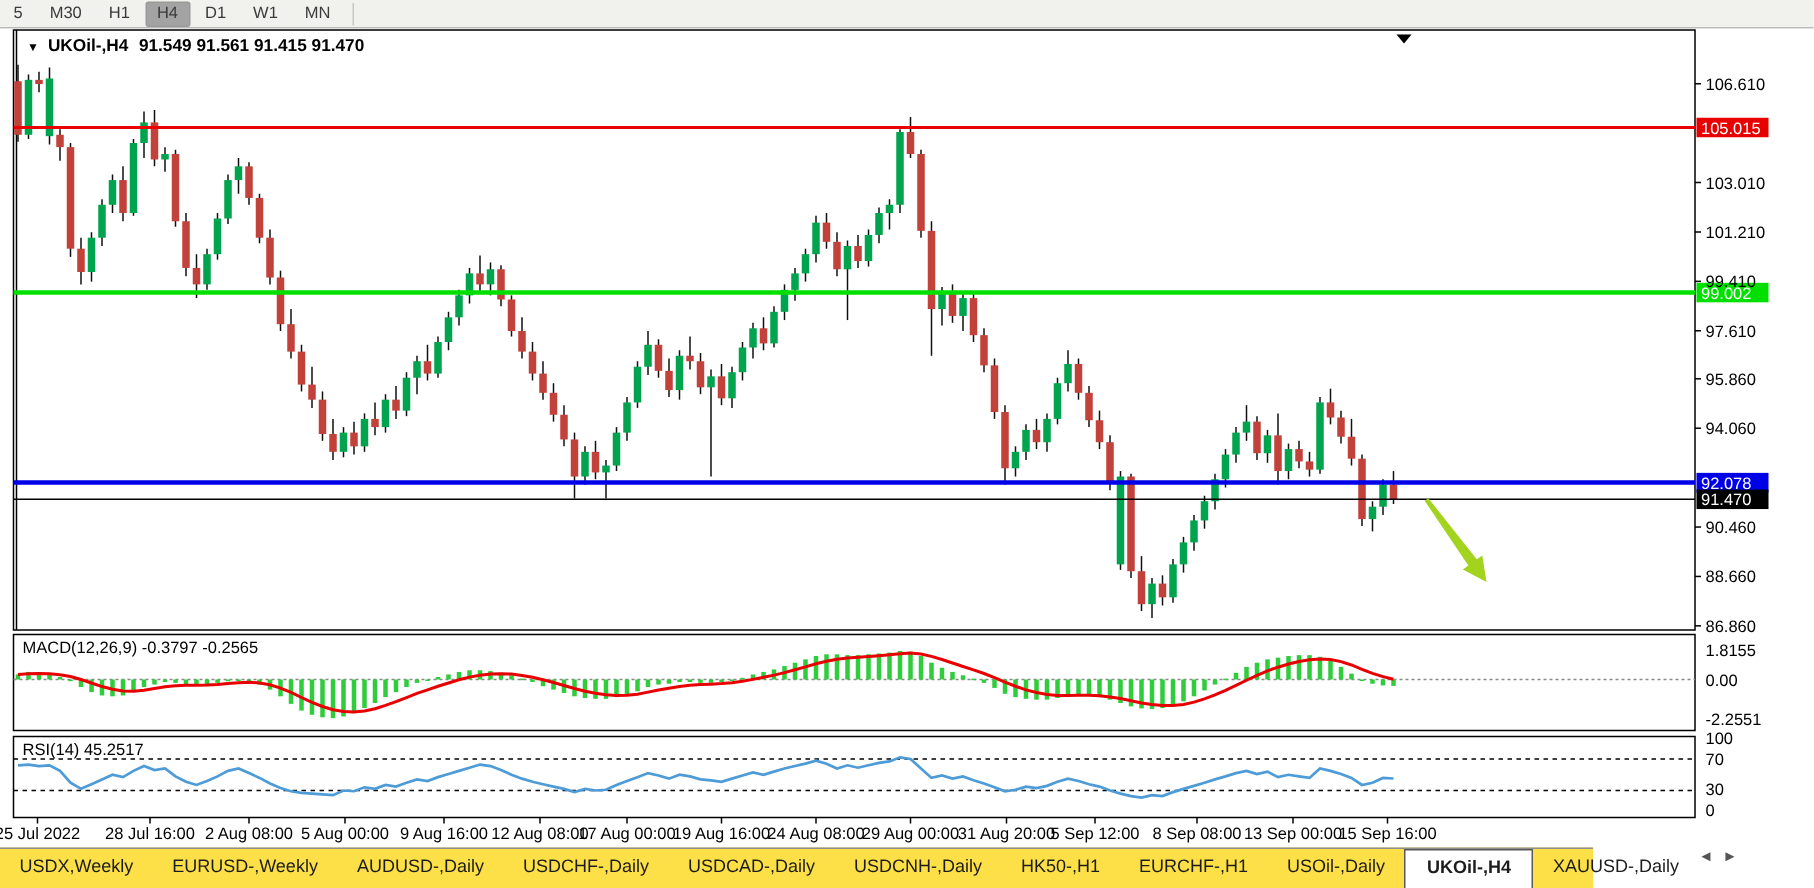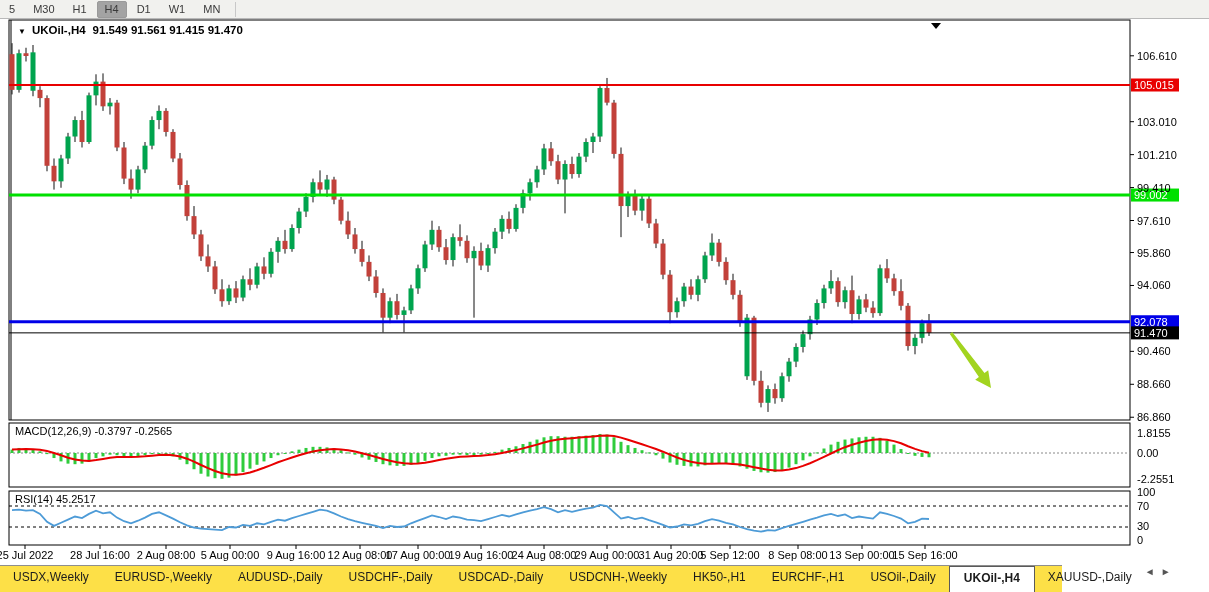--- a/index.html
+++ b/index.html
@@ -541,21 +541,21 @@
     <div class="tab">USDX,Weekly</div>
     <div class="tab-sep"></div>
     <div class="tab">EURUSD-,Weekly</div>
     <div class="tab-sep"></div>
     <div class="tab">AUDUSD-,Daily</div>
     <div class="tab-sep"></div>
     <div class="tab">USDCHF-,Daily</div>
     <div class="tab-sep"></div>
     <div class="tab">USDCAD-,Daily</div>
     <div class="tab-sep"></div>
-    <div class="tab">USDCNH-,Weekly</div>
+    <div class="tab">USDCNH-,Daily</div>
     <div class="tab-sep"></div>
     <div class="tab">HK50-,H1</div>
     <div class="tab-sep"></div>
     <div class="tab">EURCHF-,H1</div>
     <div class="tab-sep"></div>
     <div class="tab">USOil-,Daily</div>
     <div class="tab-sep"></div>
     <div class="tab active">UKOil-,H4</div>
     <div class="tab-sep"></div>
     <div class="tab">XAUUSD-,Daily</div>

